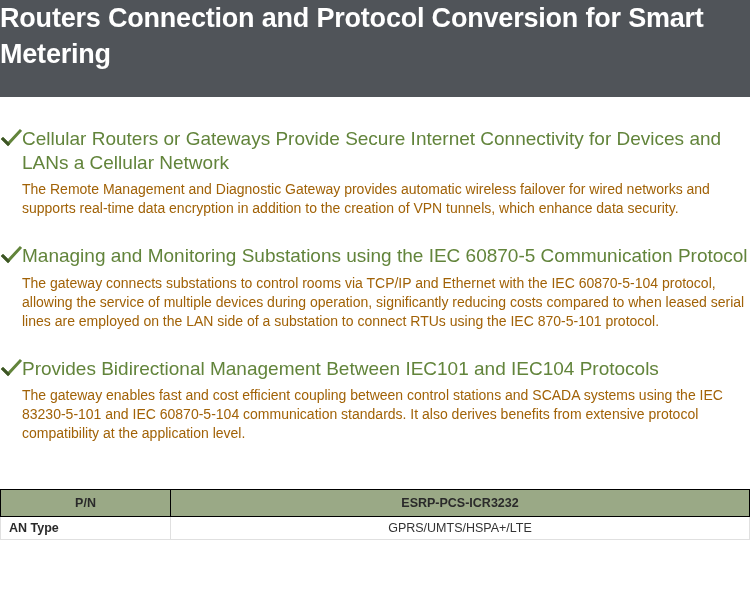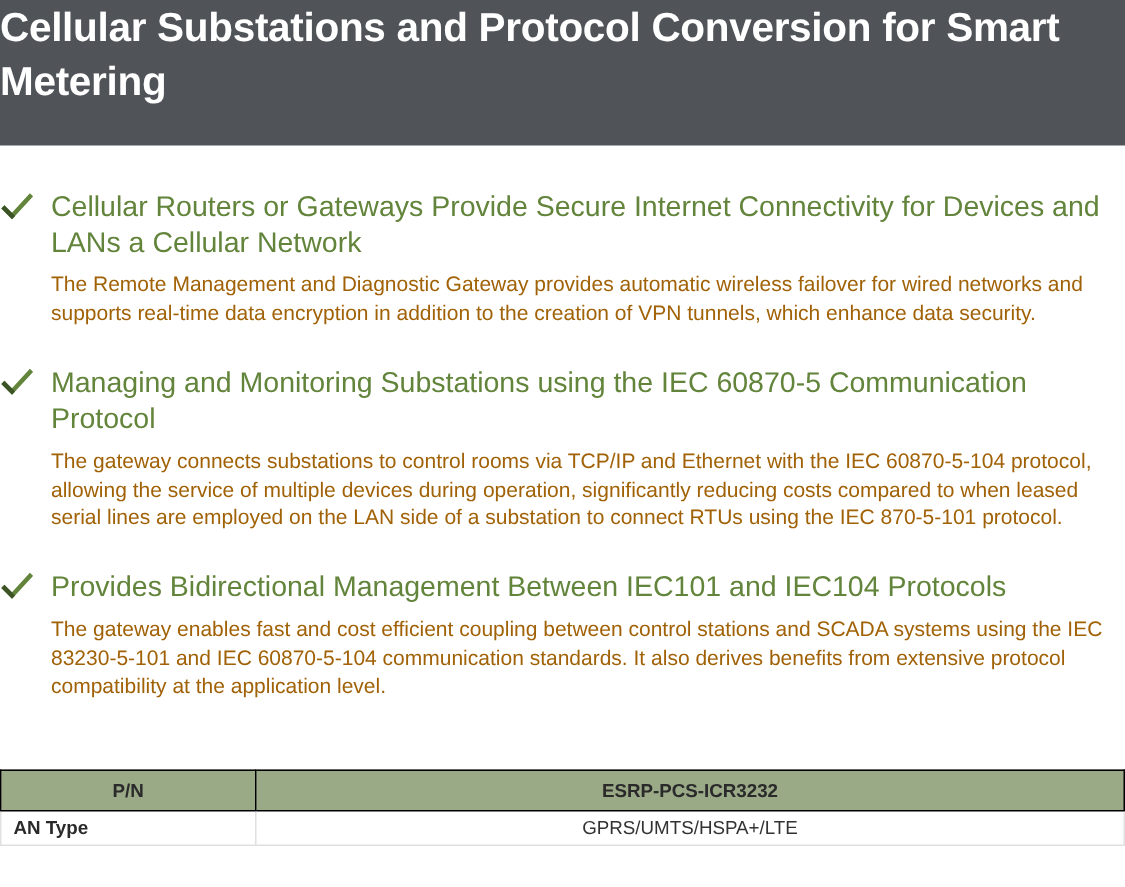--- a/index.html
+++ b/index.html
@@ -26,21 +26,20 @@
       font-weight: 300;
       color: #e6e7e8;
       letter-spacing: 0.5px;
     }
     .features {
       padding: 30px 0 20px 0;
     }
     .feature {
       display: flex;
       align-items: flex-start;
-      gap: 12px;
       margin-bottom: 26px;
     }
     .feature-icon {
       flex: 0 0 22px;
       margin-top: 1px;
     }
     .feature-icon svg {
       display: block;
     }
     .feature-body {
@@ -87,21 +86,21 @@
       font-weight: 700;
       text-align: left;
       color: #2a2a2a;
       background: #fff;
     }
   </style>
 </head>
 <body>
 
 <div class="hero">
-  <div class="hero-title">Cellular Substations and Protocol Conversion for Smart Metering</div>
+  <div class="hero-title">Routers Connection and Protocol Conversion for Smart Metering</div>
 </div>
 
 <div class="features">
 
   <div class="feature">
     <div class="feature-icon">
       <svg width="22" height="22" viewBox="0 0 22 22">
         <path d="M3 11 L8 16 L20 3" stroke="#62843b" stroke-width="3" fill="none" stroke-linecap="square"></path>
         <path d="M3 11 L8 16" stroke="#3d5526" stroke-width="3" fill="none" stroke-linecap="square"></path>
       </svg>

